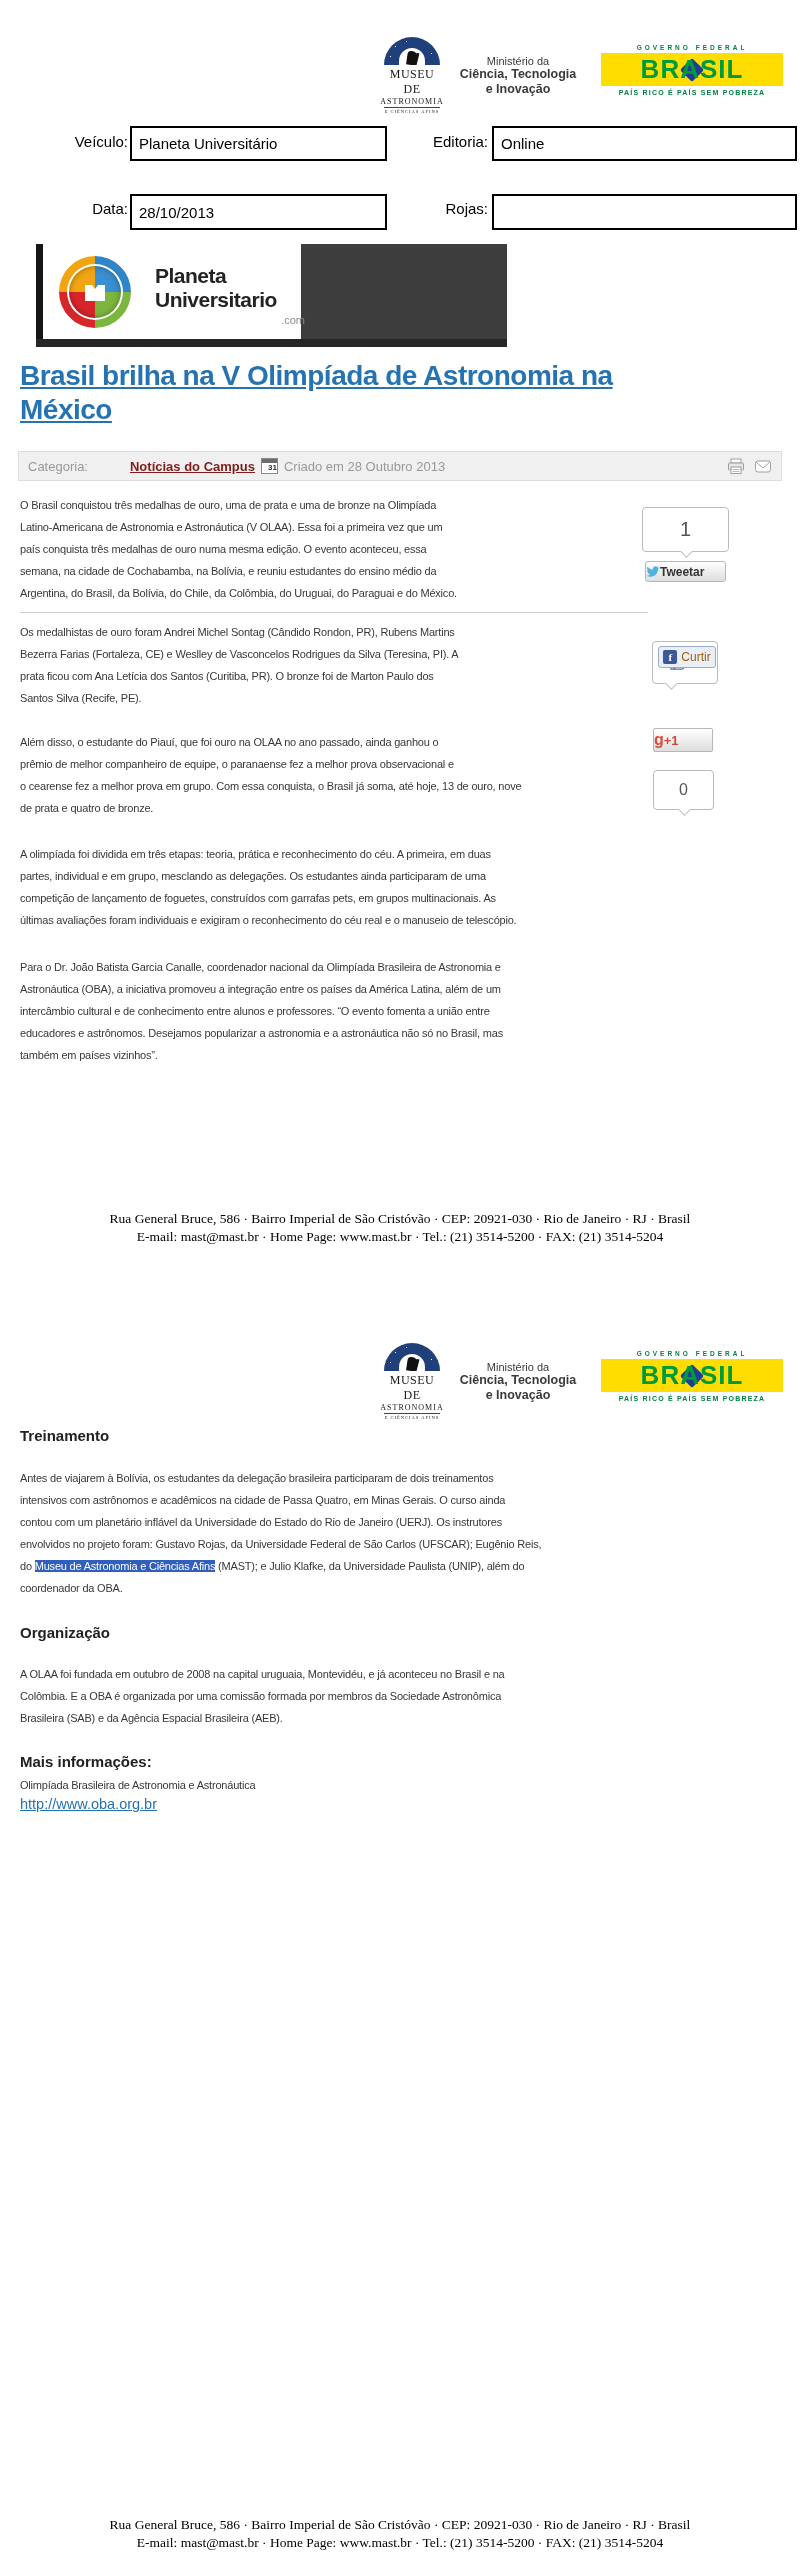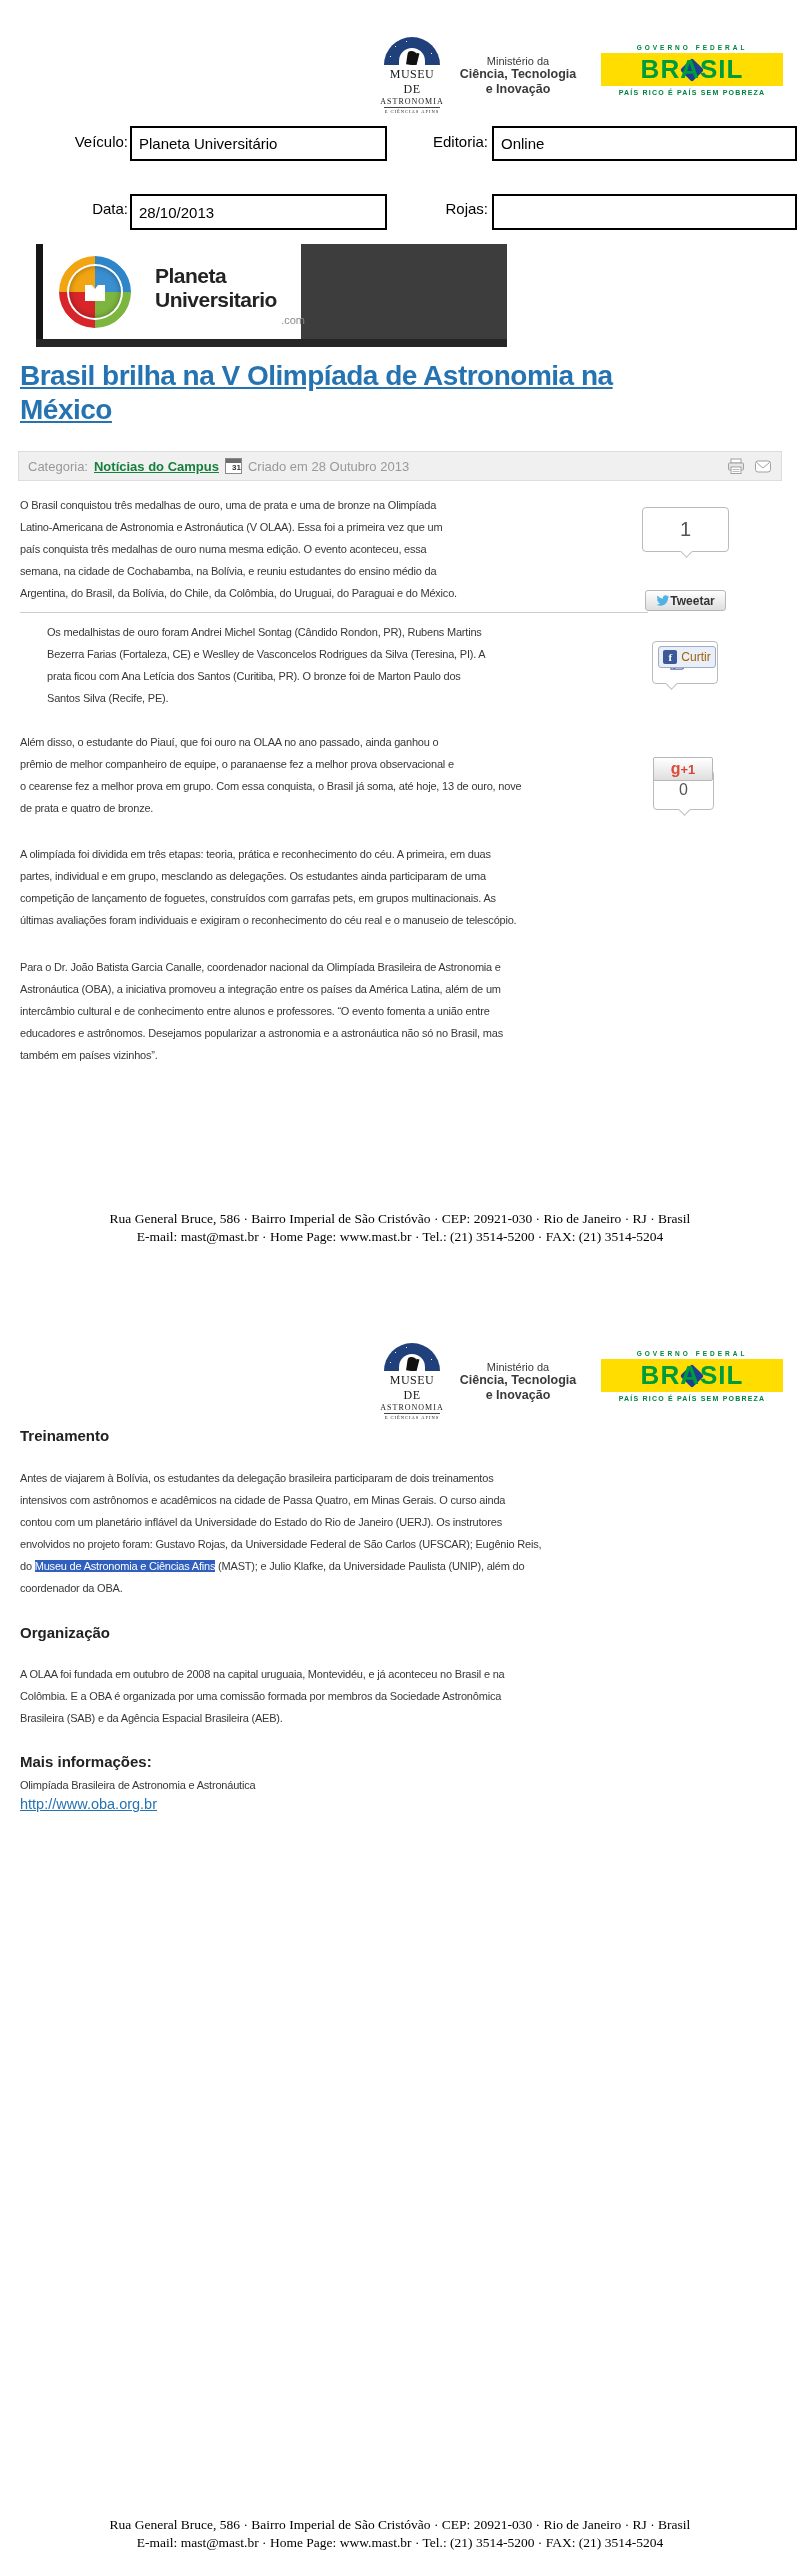--- a/index.html
+++ b/index.html
@@ -61,38 +61,38 @@
   .pu-name{position:absolute;left:119px;top:20px;width:150px;font-size:21px;line-height:24px;
     font-weight:bold;color:#232323;letter-spacing:-.5px;white-space:pre-line;}
   .pu-com{position:absolute;left:119px;top:70px;width:150px;text-align:right;font-size:11px;color:#8a8a8a;}
 
   
   .title{font-size:28px;line-height:34px;font-weight:bold;color:#2673b2;
     text-decoration:underline;letter-spacing:-.5px;white-space:pre-line;cursor:pointer;}
   .meta-bar{left:18px;top:451px;width:764px;height:30px;background:#f0f0f0;
     border:1px solid #ddd;display:flex;align-items:center;padding:0 9px;box-sizing:border-box;gap:6px;
     font-size:13px;color:#999;}
-  .meta-link{color:#15803d;font-weight:bold;text-decoration:underline;cursor:pointer;}
+  .meta-link{color:#7f1d1d;font-weight:bold;text-decoration:underline;cursor:pointer;margin-left:36px;}
   .cal{width:17px;height:16px;border:1px solid #8a8a8a;background:#fff;position:relative;box-sizing:border-box;}
   .cal .top{height:4px;background:#6d6d6d;}
   .cal .num{font-size:8px;font-weight:bold;color:#333;text-align:right;line-height:10px;}
   .meta-icons{margin-left:auto;display:flex;gap:9px;align-items:center;}
 
   .para{font-size:11px;line-height:22px;letter-spacing:-.2px;color:#383838;white-space:pre-line;}
   .divider{border-top:1px solid #ccc;}
   .hl{background:#305fbe;color:#fff;}
 
   
   .bubble{background:#fff;border:1px solid #bbb;border-radius:4px;position:relative;
     display:flex;align-items:center;justify-content:center;color:#555;}
   .bubble .tail{position:absolute;bottom:-5px;left:50%;margin-left:-4px;width:8px;height:8px;background:#fff;
     border-right:1px solid #bbb;border-bottom:1px solid #bbb;transform:rotate(45deg);}
   .bubble .tail.left{left:14px;margin-left:0;}
   .btn{border:1px solid #b7b7b7;border-radius:3px;background:linear-gradient(#fff,#dedede);
-    display:flex;align-items:center;justify-content:center;cursor:pointer;box-sizing:border-box;margin-top:29px;}
+    display:flex;align-items:center;cursor:pointer;box-sizing:border-box;}
   .tweet-label{font-size:12px;font-weight:bold;color:#333;}
   .fb-btn{background:#e9eef7;border:1px solid #9daccb;border-radius:3px;display:flex;align-items:center;
     justify-content:center;gap:4px;cursor:pointer;box-sizing:border-box;}
   .fb-f{width:14px;height:14px;background:#3b5998;border-radius:2px;color:#fff;font-weight:bold;
     font-size:11px;text-align:center;line-height:15px;font-family:"Liberation Serif",serif;}
   .fb-label{font-size:12px;color:#a16207;}
   .g-g{font-size:16px;font-weight:bold;color:#dd4b39;line-height:16px;}
   .g-label{font-size:13px;font-weight:bold;color:#d14836;}
 
   
@@ -193,21 +193,21 @@
       </svg>
     </span>
   </div>
 
   <div class="abs para" style="left:20px;top:494px;width:628px;">O Brasil conquistou três medalhas de ouro, uma de prata e uma de bronze na Olimpíada
 Latino-Americana de Astronomia e Astronáutica (V OLAA). Essa foi a primeira vez que um
 país conquista três medalhas de ouro numa mesma edição. O evento aconteceu, essa
 semana, na cidade de Cochabamba, na Bolívia, e reuniu estudantes do ensino médio da
 Argentina, do Brasil, da Bolívia, do Chile, da Colômbia, do Uruguai, do Paraguai e do México.</div>
   <div class="abs divider" style="left:20px;top:612px;width:628px;"></div>
-  <div class="abs para" style="left:20px;top:621px;width:628px;margin-left:27px;">Os medalhistas de ouro foram Andrei Michel Sontag (Cândido Rondon, PR), Rubens Martins
+  <div class="abs para" style="left:20px;top:621px;width:628px;">Os medalhistas de ouro foram Andrei Michel Sontag (Cândido Rondon, PR), Rubens Martins
 Bezerra Farias (Fortaleza, CE) e Weslley de Vasconcelos Rodrigues da Silva (Teresina, PI). A
 prata ficou com Ana Letícia dos Santos (Curitiba, PR). O bronze foi de Marton Paulo dos
 Santos Silva (Recife, PE).</div>
   <div class="abs para" style="left:20px;top:731px;width:768px;">Além disso, o estudante do Piauí, que foi ouro na OLAA no ano passado, ainda ganhou o
 prêmio de melhor companheiro de equipe, o paranaense fez a melhor prova observacional e
 o cearense fez a melhor prova em grupo. Com essa conquista, o Brasil já soma, até hoje, 13 de ouro, nove
 de prata e quatro de bronze.</div>
   <div class="abs para" style="left:20px;top:843px;width:768px;">A olimpíada foi dividida em três etapas: teoria, prática e reconhecimento do céu. A primeira, em duas
 partes, individual e em grupo, mesclando as delegações. Os estudantes ainda participaram de uma
 competição de lançamento de foguetes, construídos com garrafas pets, em grupos multinacionais. As

